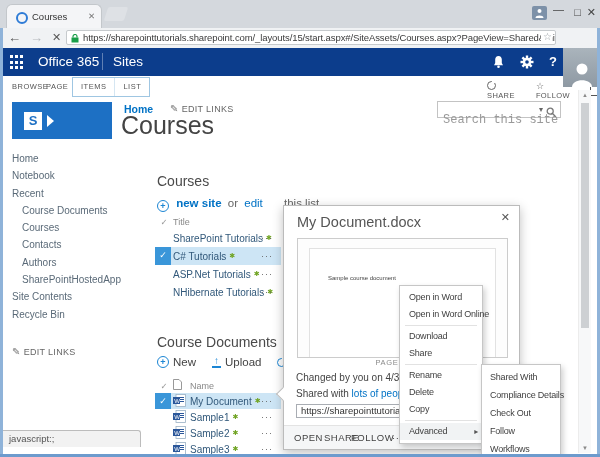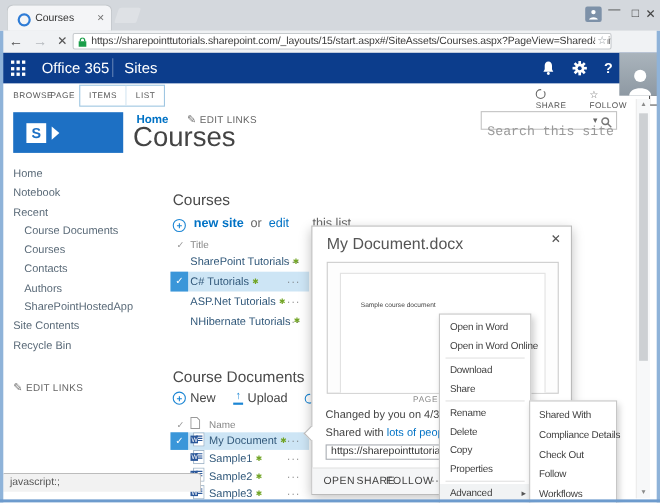--- a/index.html
+++ b/index.html
@@ -111,21 +111,21 @@
   .mi.advanced{background:#f1f3f4;}
   .mi .subarrow{position:absolute;right:4px;top:0;font-size:8px;color:#555;}
   .submenu{position:absolute;left:481px;top:364px;width:80px;background:#fff;border:1px solid #c6c6c6;
     box-shadow:2px 3px 6px rgba(0,0,0,.2);z-index:31;padding:3px 0;box-sizing:border-box;}
   .submenu .mi{height:18px;line-height:18px;padding-left:8px;}
   
   .scrollbar{position:absolute;left:578px;top:90px;width:13px;height:363px;background:#f7f8f9;border-left:1px solid #ececec;box-sizing:border-box;z-index:6;}
   .sb-up{position:absolute;top:2px;left:0;width:100%;text-align:center;font-size:6px;color:#8a8a8a;}
   .sb-thumb{position:absolute;top:13px;left:2px;width:8px;height:225px;background:#cdd0d3;}
   .sb-down{position:absolute;bottom:2px;left:0;width:100%;text-align:center;font-size:6px;color:#8a8a8a;}
-  .statusbar{position:absolute;left:3px;top:430px;width:180px;height:17px;background:#f2f2f2;border:1px solid #bcbcbc;border-left:none;border-bottom:none;border-top-right-radius:3px;box-sizing:border-box;z-index:12;}
+  .statusbar{position:absolute;left:3px;top:430px;width:138px;height:17px;background:#f2f2f2;border:1px solid #bcbcbc;border-left:none;border-bottom:none;border-top-right-radius:3px;box-sizing:border-box;z-index:12;}
   .statusbar span{position:absolute;left:6px;top:2px;font-size:9.5px;color:#555;}
   .frame-l{position:absolute;left:0;top:28px;width:3px;height:429px;background:#8fb3d9;z-index:40;}
   .frame-r{position:absolute;right:0;top:28px;width:3px;height:429px;background:#8fb3d9;z-index:40;}
   .frame-b{position:absolute;left:0;bottom:0;width:600px;height:3px;background:#6d9bcd;z-index:41;}
 </style>
 </head>
 <body>
 
 <div class="window">
 
@@ -421,21 +421,20 @@
   <div class="ctxmenu">
     <div class="mi">Open in Word</div>
     <div class="mi">Open in Word Online</div>
     <div class="msep"></div>
     <div class="mi">Download</div>
     <div class="mi">Share</div>
     <div class="msep"></div>
     <div class="mi">Rename</div>
     <div class="mi">Delete</div>
     <div class="mi">Copy</div>
-    <div class="mi">Properties</div>
     <div class="msep"></div>
     <div class="mi advanced">
       <span>Advanced</span>
       <span class="subarrow">▸</span>
     </div>
   </div>
 
   <div class="submenu">
     <div class="mi">Shared With</div>
     <div class="mi">Compliance Details</div>

